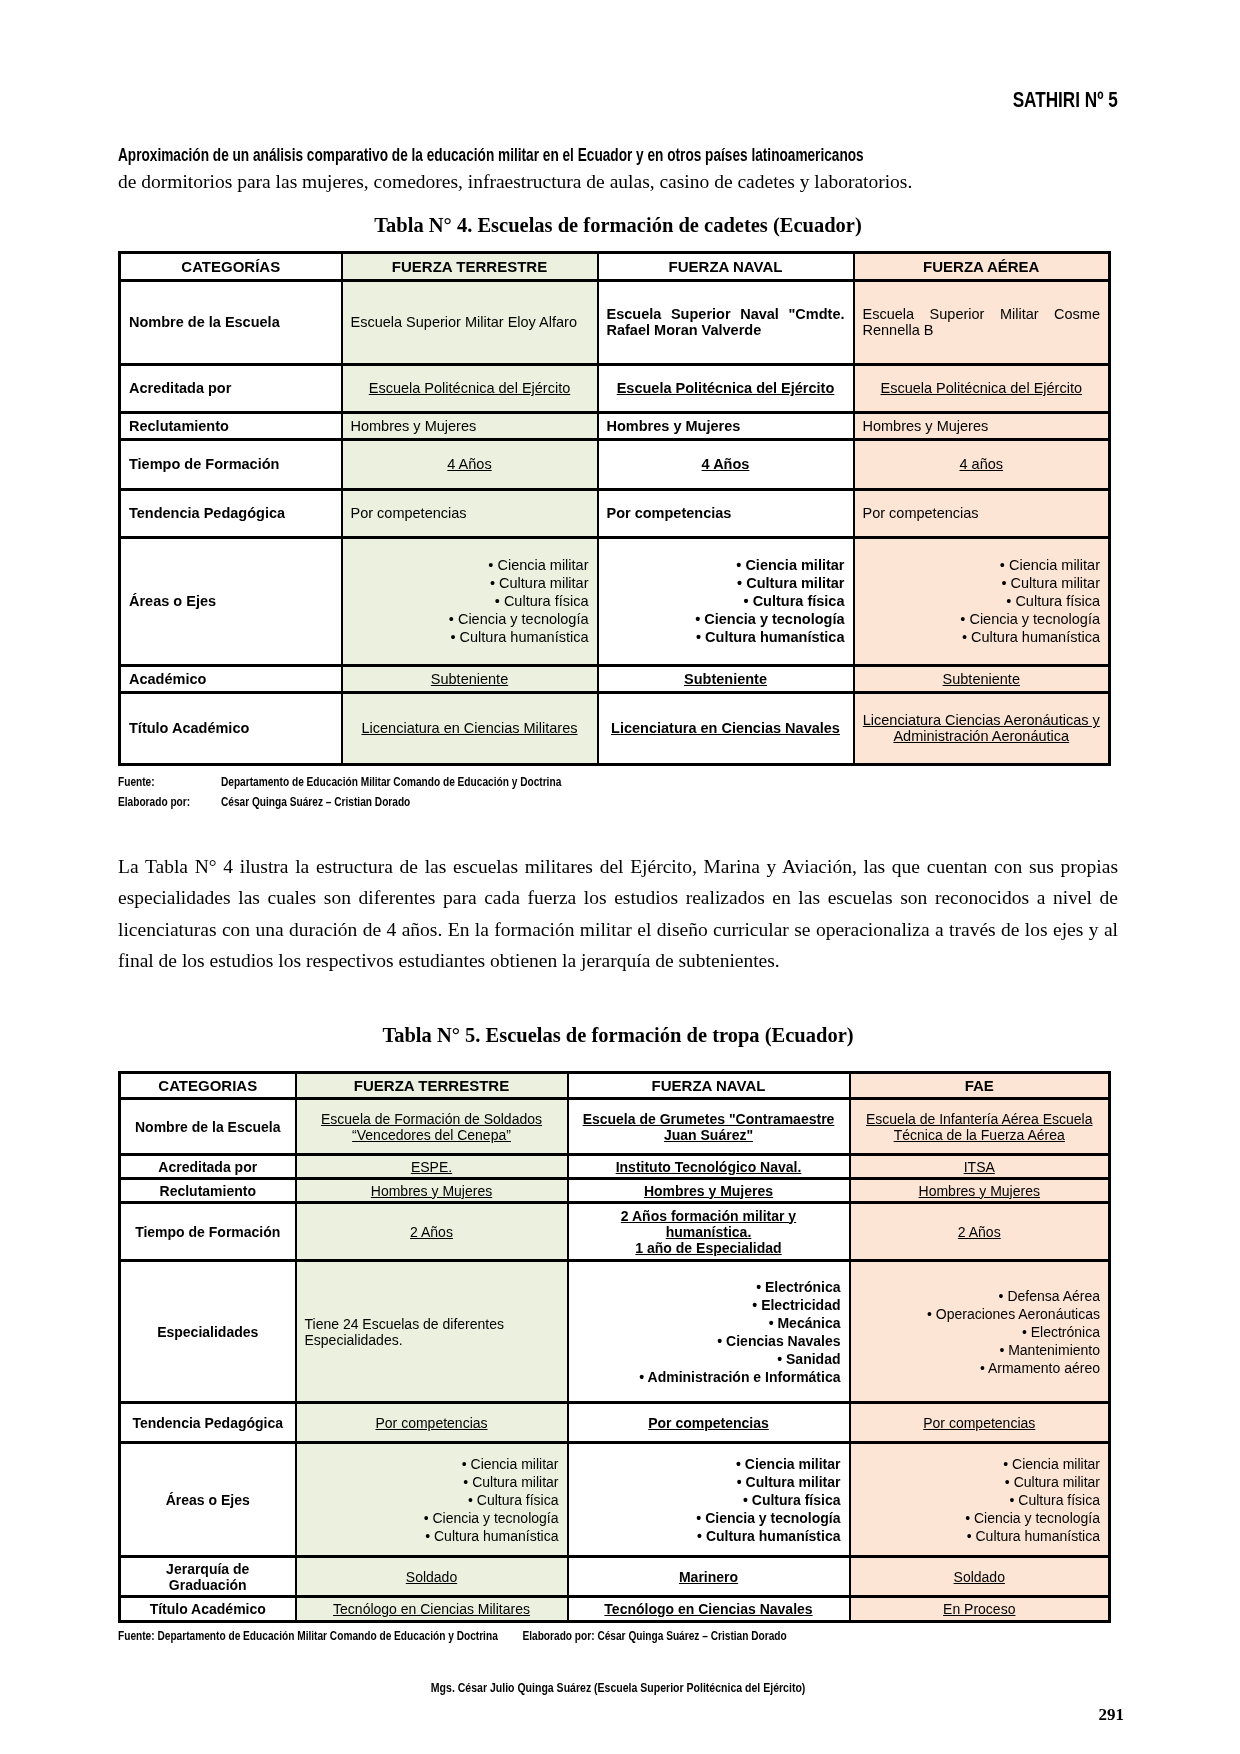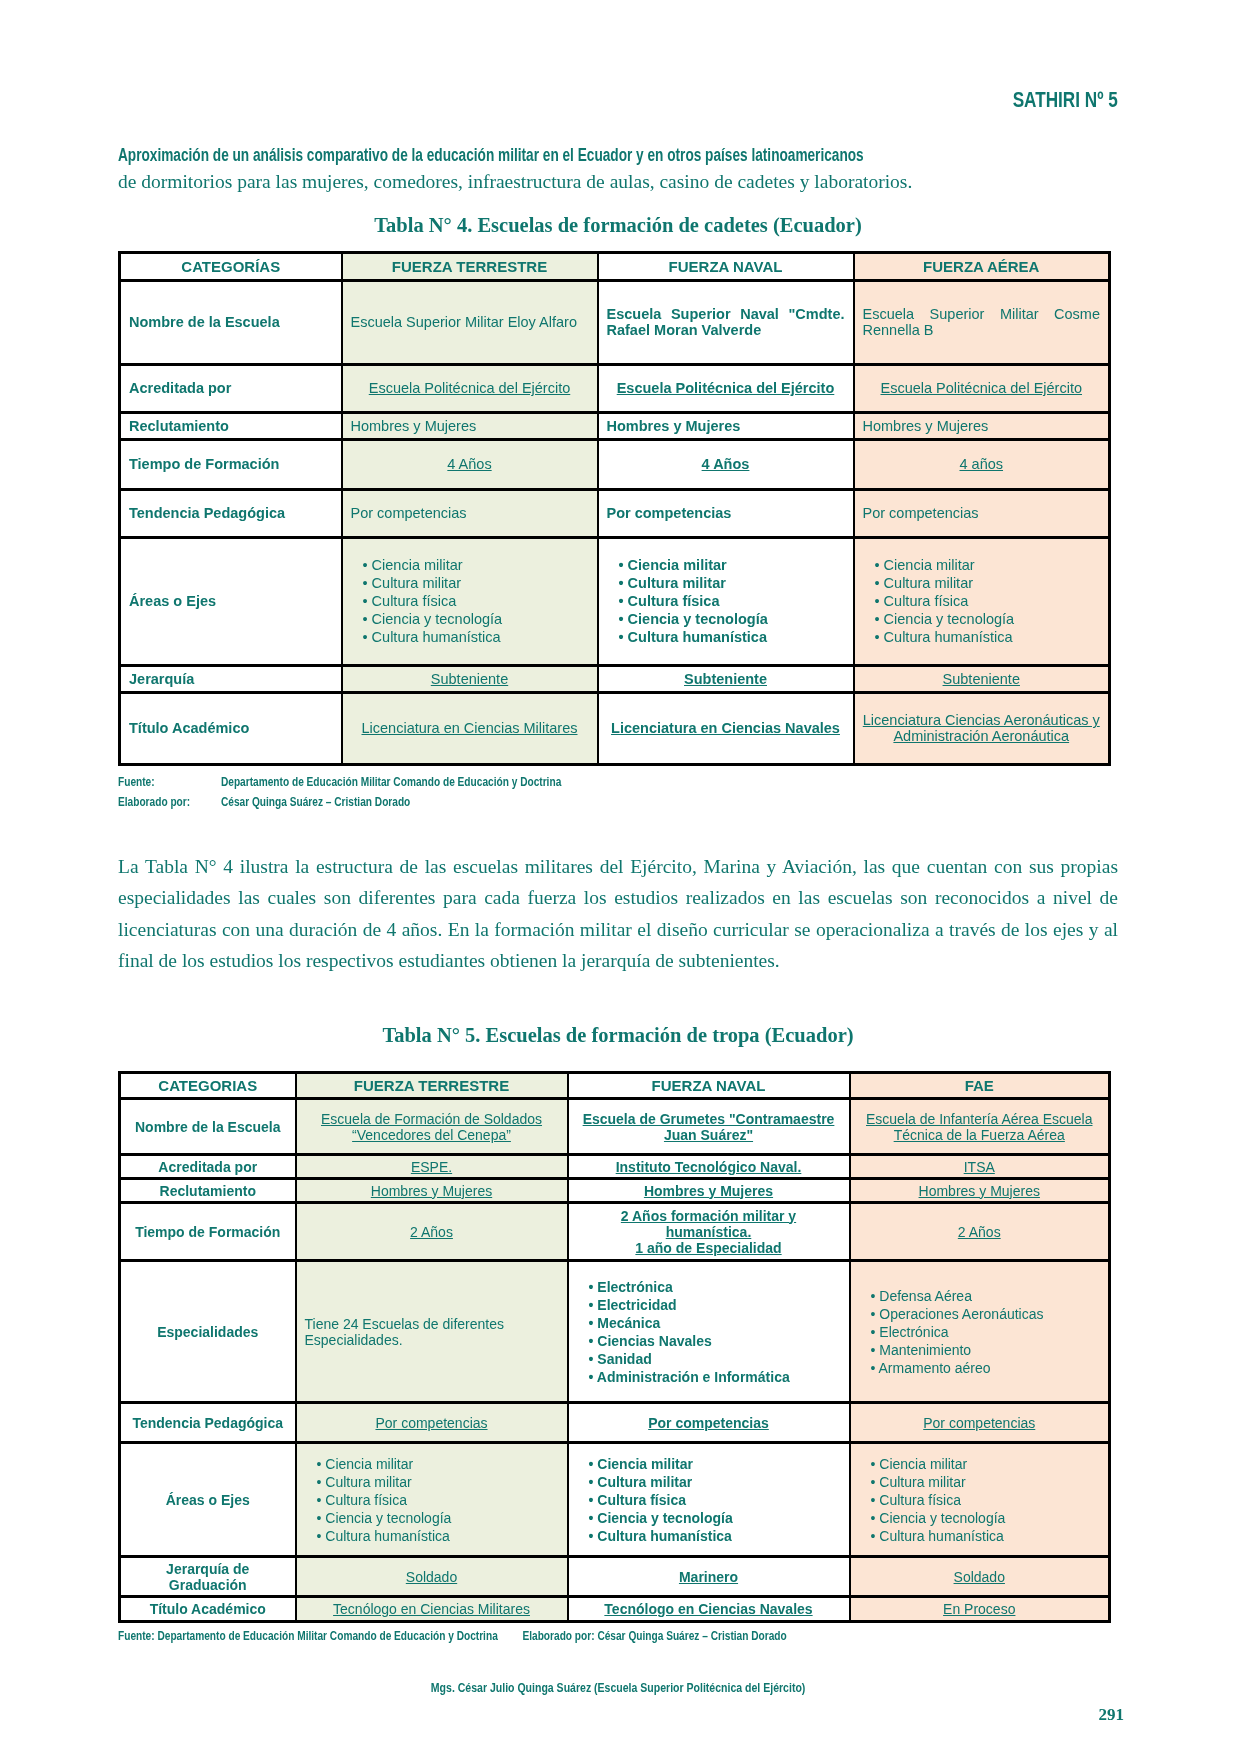--- a/index.html
+++ b/index.html
@@ -3,21 +3,21 @@
 <meta charset="utf-8">
 <style>
   html,body{margin:0;padding:0;background:#ffffff;}
   body{width:1240px;height:1754px;overflow:hidden;}
   .page{
     position:relative;
     width:1240px;height:1754px;
     box-sizing:border-box;
     padding:86px 122px 0 118px;
     background:#ffffff;
-    color:#0f766e;
+    color:#000000;
     font-family:"Liberation Serif", serif;
   }
   
   .cond{font-family:"Liberation Sans", sans-serif;font-weight:bold;}
   .squish{display:inline-block;transform:scaleX(0.78);transform-origin:left center;white-space:nowrap;}
   .squish.right{transform-origin:right center;}
   .squish.center{transform-origin:center center;}
 
   .masthead{text-align:right;line-height:1.3;font-size:22px;margin-bottom:30px;}
   .running-title{font-size:17.5px;line-height:1.25;}
@@ -36,21 +36,21 @@
   th{font-weight:bold;font-size:15px;}
   td.label{font-weight:bold;}
   .c0{background:#ffffff;}
   .c1{background:var(--terrestre);}
   .c2{background:#ffffff;}
   .c3{background:var(--fae);}
   .b{font-weight:bold;}
   .a-left{text-align:left;}
   .a-center{text-align:center;text-decoration:underline;}
   .a-justify{text-align:justify;}
-  ul.bullets{margin:2px 0;padding:0 0 0 12px;list-style:none;text-align:left;}
+  ul.bullets{margin:2px 0;padding:0 0 0 12px;list-style:none;text-align:right;}
   ul.bullets li{padding:1px 0;}
   ul.bullets li::before{content:"• ";}
 
   #table4 th{text-align:center;}
   #table4 td.label{text-align:left;}
   #table4 thead tr{height:28px;}
   #table4 tbody tr:nth-child(1){height:84px;}
   #table4 tbody tr:nth-child(2){height:48px;}
   #table4 tbody tr:nth-child(3){height:27px;}
   #table4 tbody tr:nth-child(4){height:50px;}
@@ -167,21 +167,21 @@
             <ul class="bullets">
               <li>Ciencia militar</li>
               <li>Cultura militar</li>
               <li>Cultura física</li>
               <li>Ciencia y tecnología</li>
               <li>Cultura humanística</li>
             </ul>
           </td>
         </tr>
         <tr>
-          <td class="label c0">Jerarquía</td>
+          <td class="label c0">Académico</td>
           <td class="c1 a-center">Subteniente</td>
           <td class="c2 b a-center">Subteniente</td>
           <td class="c3 a-center">Subteniente</td>
         </tr>
         <tr>
           <td class="label c0">Título Académico</td>
           <td class="c1 a-center">Licenciatura en Ciencias Militares</td>
           <td class="c2 b a-center">Licenciatura en Ciencias Navales</td>
           <td class="c3 a-center">Licenciatura  Ciencias Aeronáuticas y Administración Aeronáutica</td>
         </tr>

